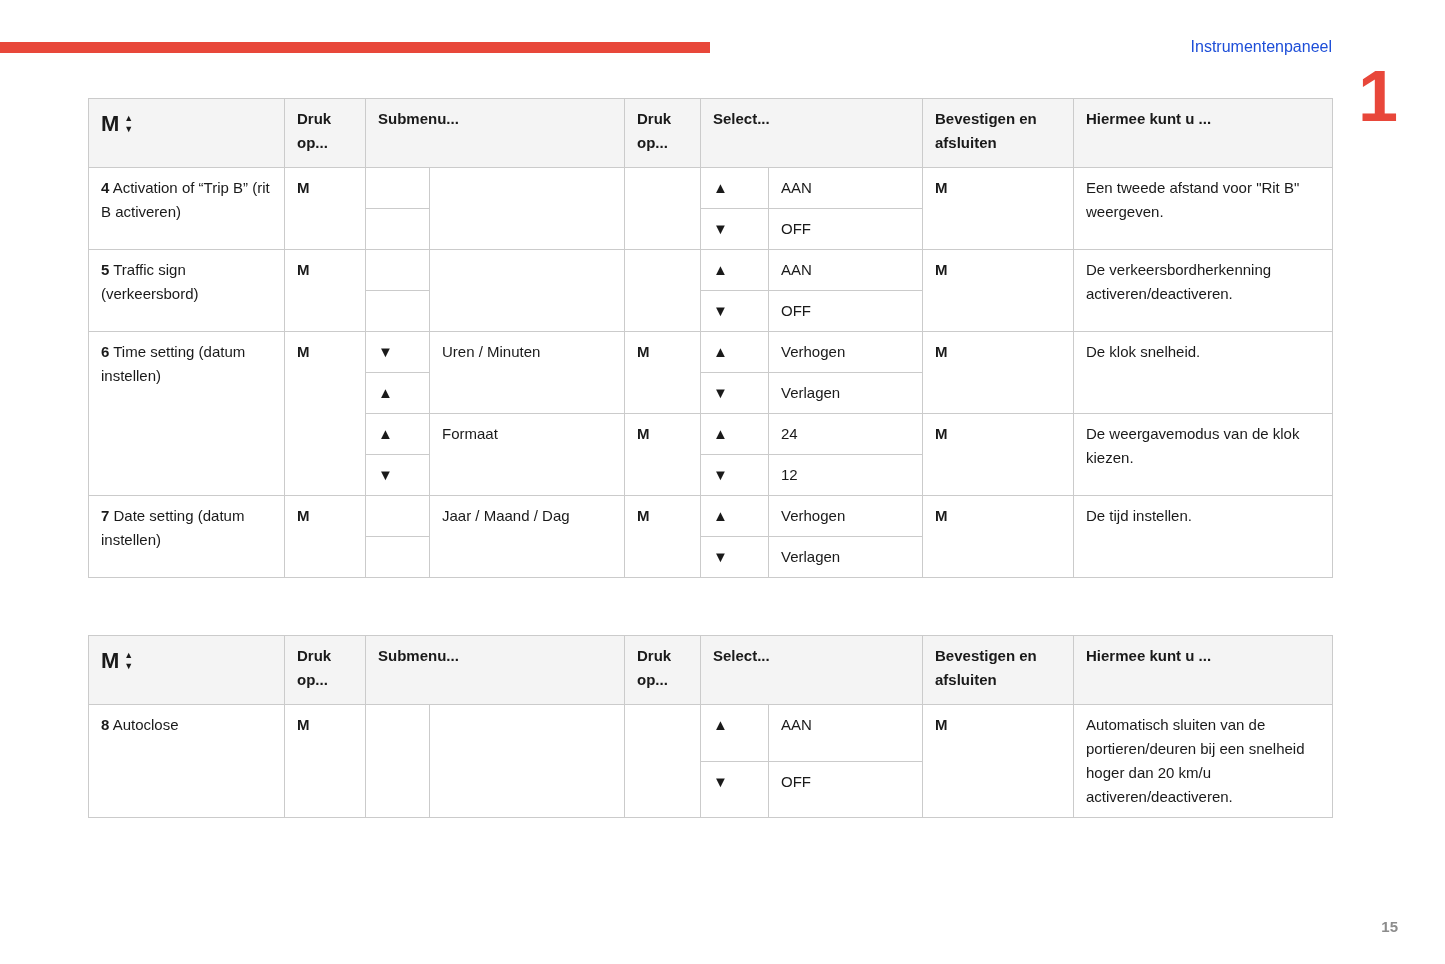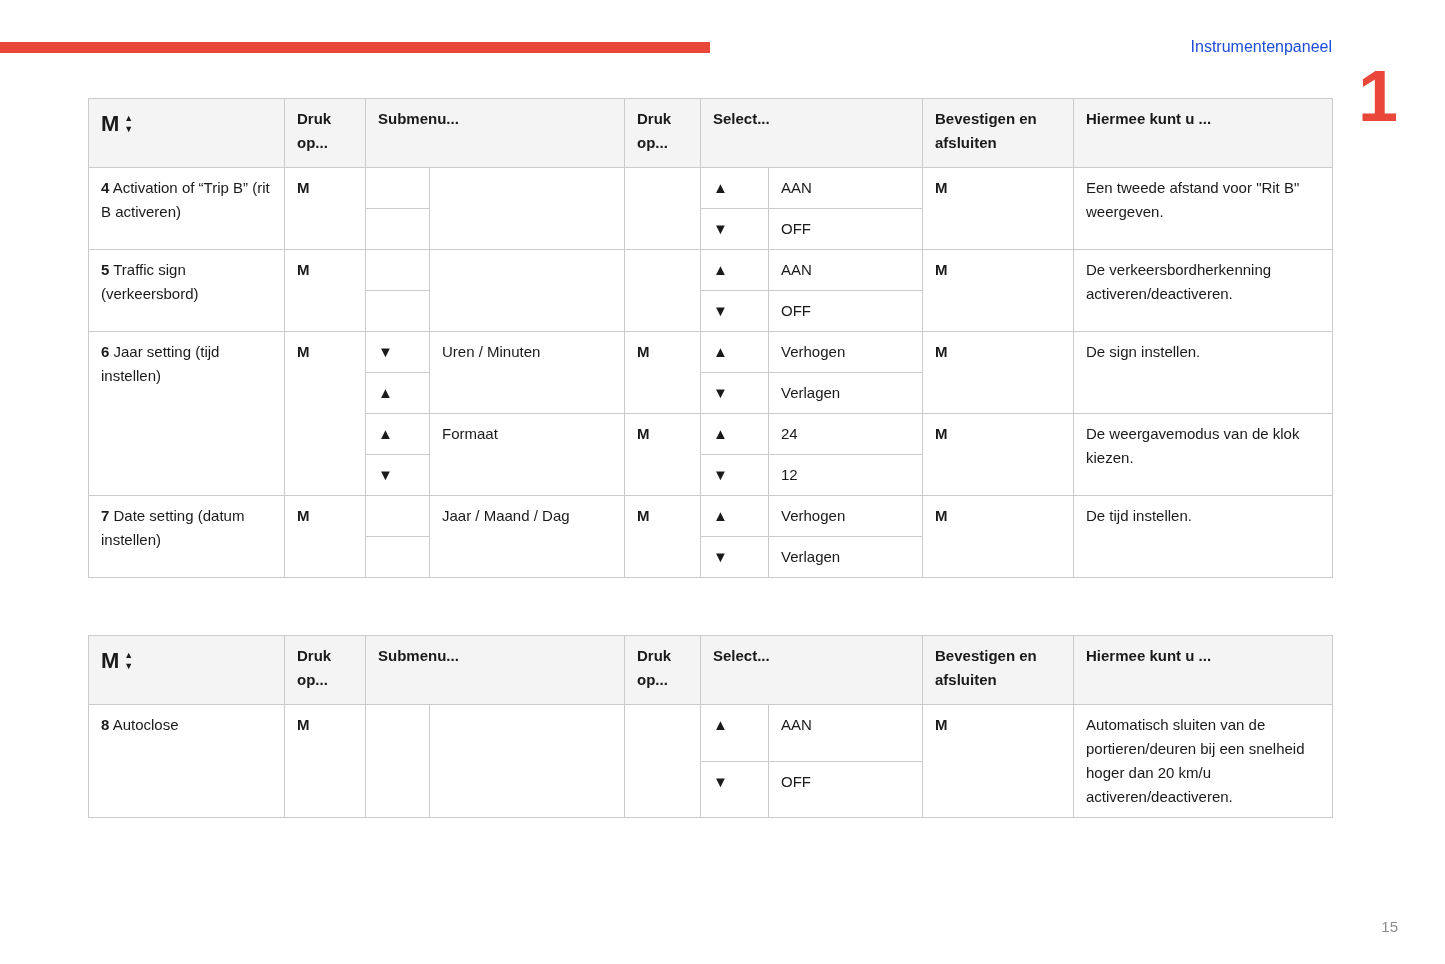--- a/index.html
+++ b/index.html
@@ -24,21 +24,21 @@
   }
 
   .chapter-number {
     position: absolute; left: 1358px; top: 60px;
     color: #e8473a; font-size: 72px; font-weight: bold;
     line-height: 1; letter-spacing: -2px;
   }
 
   .page-number {
     position: absolute; top: 918px; right: 47px;
-    color: #8c8c8c; font-size: 15px;
+    color: #8c8c8c; font-size: 15px; font-weight: bold;
   }
 
   .menu-table {
     position: absolute; left: 88px;
     border-collapse: collapse; table-layout: fixed;
     width: 1244px;
     background: #ffffff;
   }
   .t1 { top: 98px; }
   .t2 { top: 635px; }
@@ -146,29 +146,29 @@
     <td rowspan="2" class="cell-m">M</td>
     <td rowspan="2" class="purpose-cell">De verkeersbordherkenning activeren/deactiveren.</td>
   </tr>
   <tr class="h45">
     <td class="arrow-cell"></td>
     <td class="arrow-cell">▼</td>
     <td>OFF</td>
   </tr>
 
   <tr class="h45">
-    <td rowspan="4" class="label-cell"><span class="num">6</span><span> Jaar setting (tijd instellen)</span></td>
+    <td rowspan="4" class="label-cell"><span class="num">6</span><span> Time setting (datum instellen)</span></td>
     <td rowspan="4" class="cell-m">M</td>
     <td class="arrow-cell">▼</td>
     <td rowspan="2">Uren / Minuten</td>
     <td rowspan="2" class="cell-m">M</td>
     <td class="arrow-cell">▲</td>
     <td>Verhogen</td>
     <td rowspan="2" class="cell-m">M</td>
-    <td rowspan="2" class="purpose-cell">De sign instellen.</td>
+    <td rowspan="2" class="purpose-cell">De klok snelheid.</td>
   </tr>
   <tr class="h46">
     <td class="arrow-cell">▲</td>
     <td class="arrow-cell">▼</td>
     <td>Verlagen</td>
   </tr>
   <tr class="h45">
     <td class="arrow-cell">▲</td>
     <td rowspan="2">Formaat</td>
     <td rowspan="2" class="cell-m">M</td>

